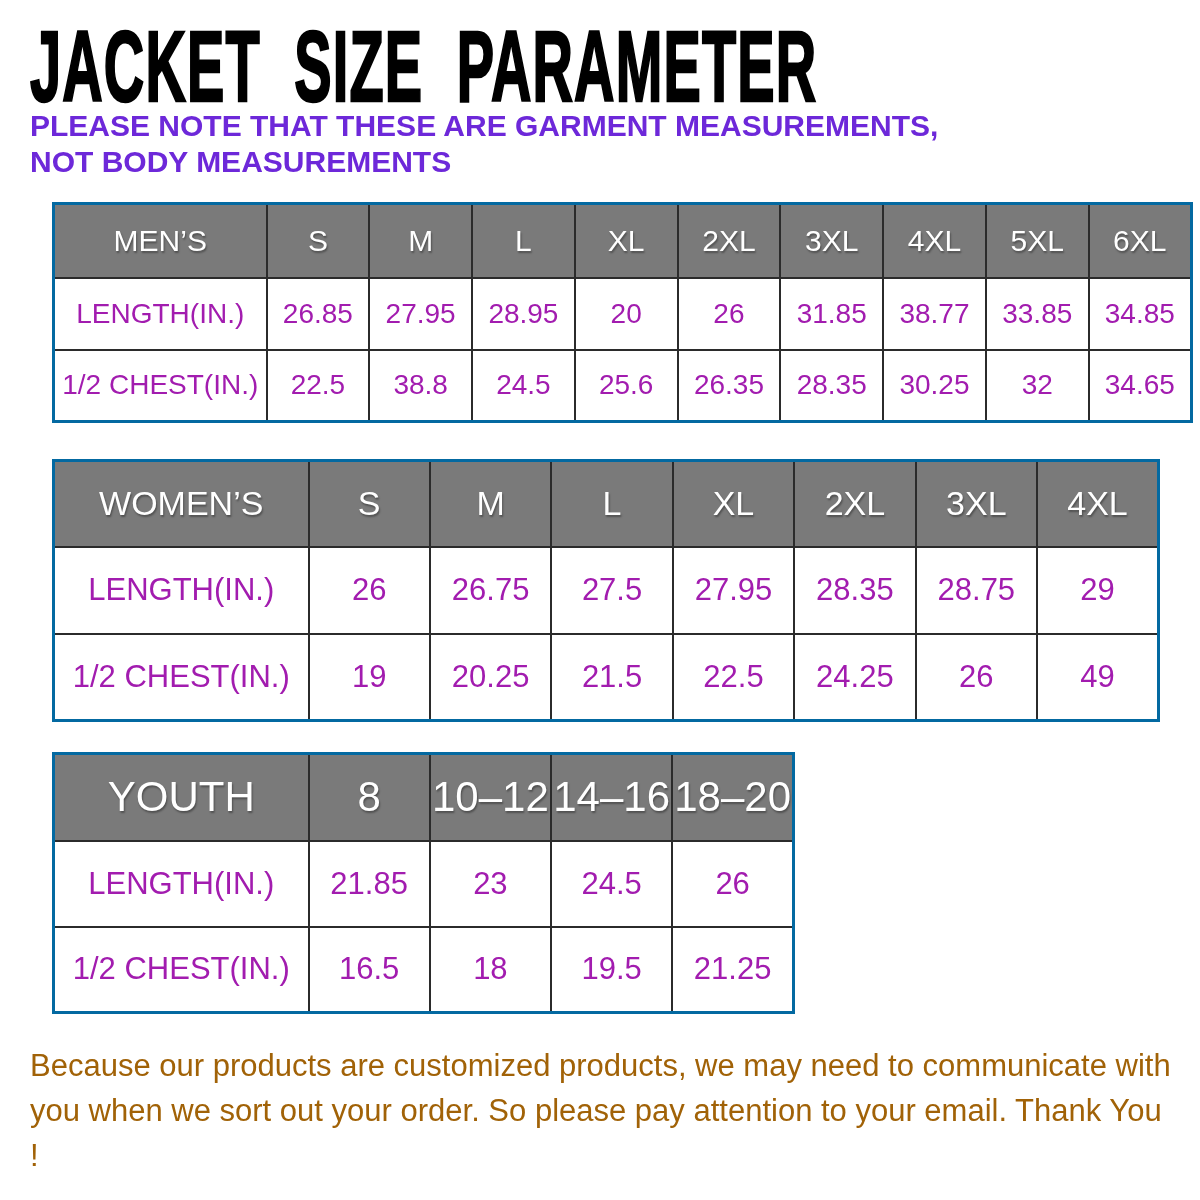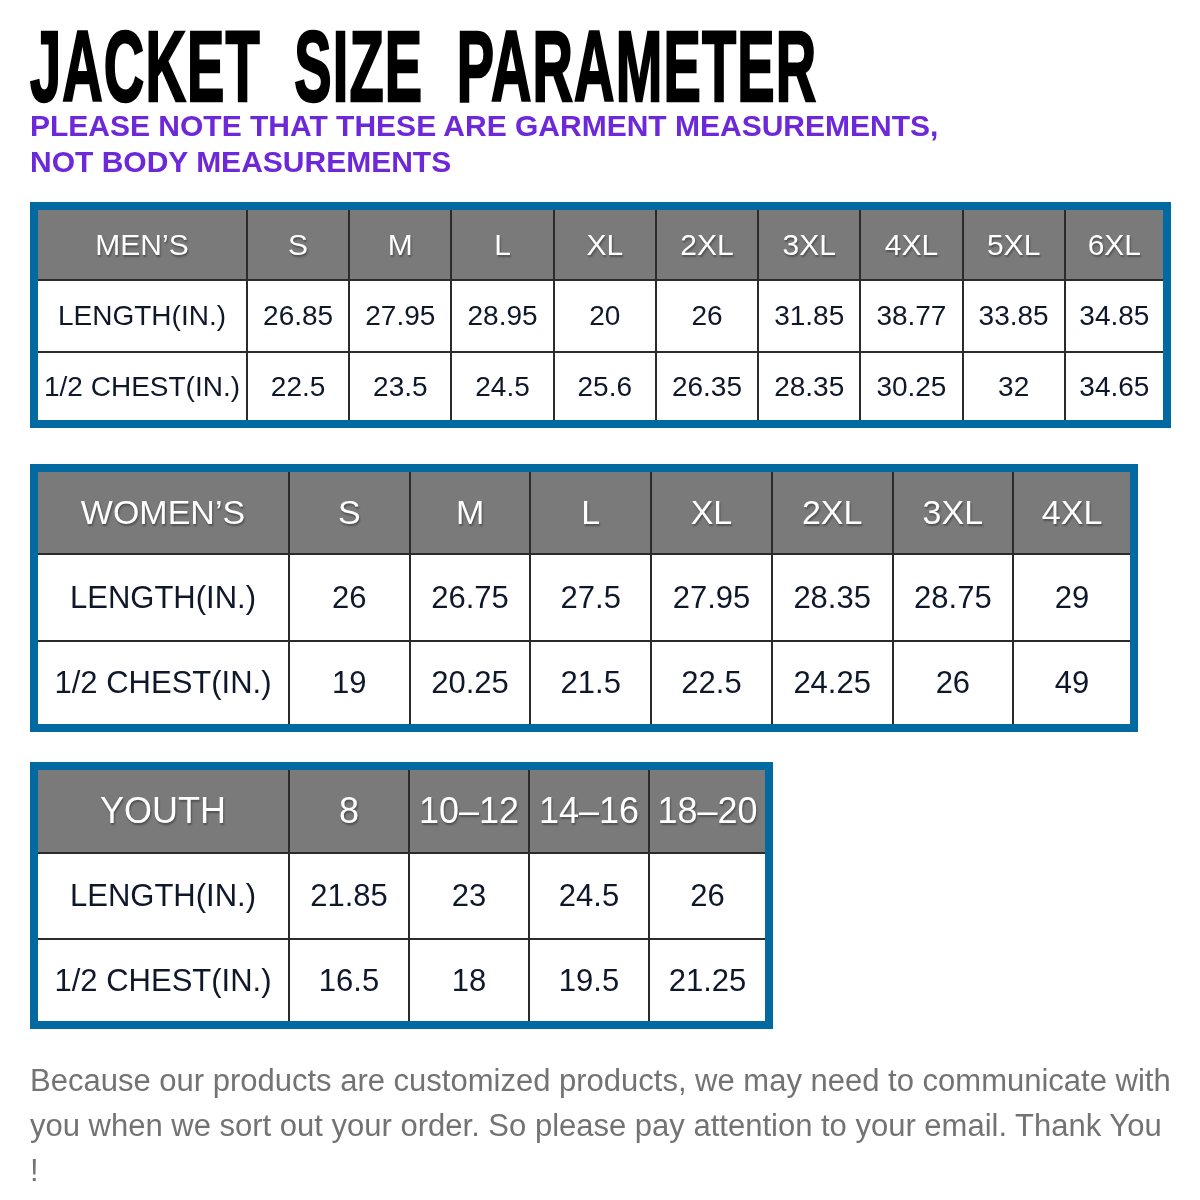--- a/index.html
+++ b/index.html
@@ -31,62 +31,63 @@
     width: 920px;
     font-size: 30px;
     line-height: 1.2;
     color: #6d28d9;
     font-weight: bold;
   }
   
   table.t {
     border-collapse: collapse;
     table-layout: fixed;
-    border: 8px solid #0369a1;
+    border: 3px solid #0369a1;
+    margin-left: 22px;
   }
   table.t th, table.t td {
     border: 2px solid #2b2b2b;
     text-align: center;
     vertical-align: middle;
     padding: 0;
     overflow: hidden;
   }
   table.t thead th {
     background: #7a7a7a;
     color: #ffffff;
     font-weight: normal;
     text-shadow: 1px 2px 2px rgba(0,0,0,0.35);
   }
-  table.t tbody td { color: #0f172a; background: #ffffff; }
+  table.t tbody td { color: #a21caf; background: #ffffff; }
 
   .t-mens { width: 1141px; margin-top: 22px; }
   .t-mens thead tr { height: 74px; }
   .t-mens tbody tr { height: 72px; }
   .t-mens th { font-size: 30px; }
   .t-mens td { font-size: 28px; }
 
   .t-womens { width: 1108px; margin-top: 36px; }
   .t-womens thead tr { height: 86px; }
   .t-womens tbody tr { height: 87px; }
   .t-womens th { font-size: 34px; }
   .t-womens td { font-size: 31px; }
 
   .t-youth { width: 743px; margin-top: 30px; }
   .t-youth thead tr { height: 87px; }
   .t-youth tbody tr { height: 86px; }
-  .t-youth th { font-size: 36px; }
+  .t-youth th { font-size: 42px; }
   .t-youth td { font-size: 31px; }
 
   
   .footer-communication {
     margin: 30px 0 0 0;
     width: 1145px;
     font-size: 31px;
     line-height: 1.45;
-    color: #737373;
+    color: #a16207;
   }
 </style>
 </head>
 <body>
 
 <main>
 
   <h1 class="title">JACKET SIZE PARAMETER</h1>
 
   <p class="note">PLEASE NOTE THAT THESE ARE GARMENT MEASUREMENTS, NOT BODY MEASUREMENTS</p>
@@ -115,21 +116,21 @@
           <td>20</td>
           <td>26</td>
           <td>31.85</td>
           <td>38.77</td>
           <td>33.85</td>
           <td>34.85</td>
         </tr>
         <tr>
           <td>1/2 CHEST(IN.)</td>
           <td>22.5</td>
-          <td>23.5</td>
+          <td>38.8</td>
           <td>24.5</td>
           <td>25.6</td>
           <td>26.35</td>
           <td>28.35</td>
           <td>30.25</td>
           <td>32</td>
           <td>34.65</td>
         </tr>
       </tbody>
     </table>

